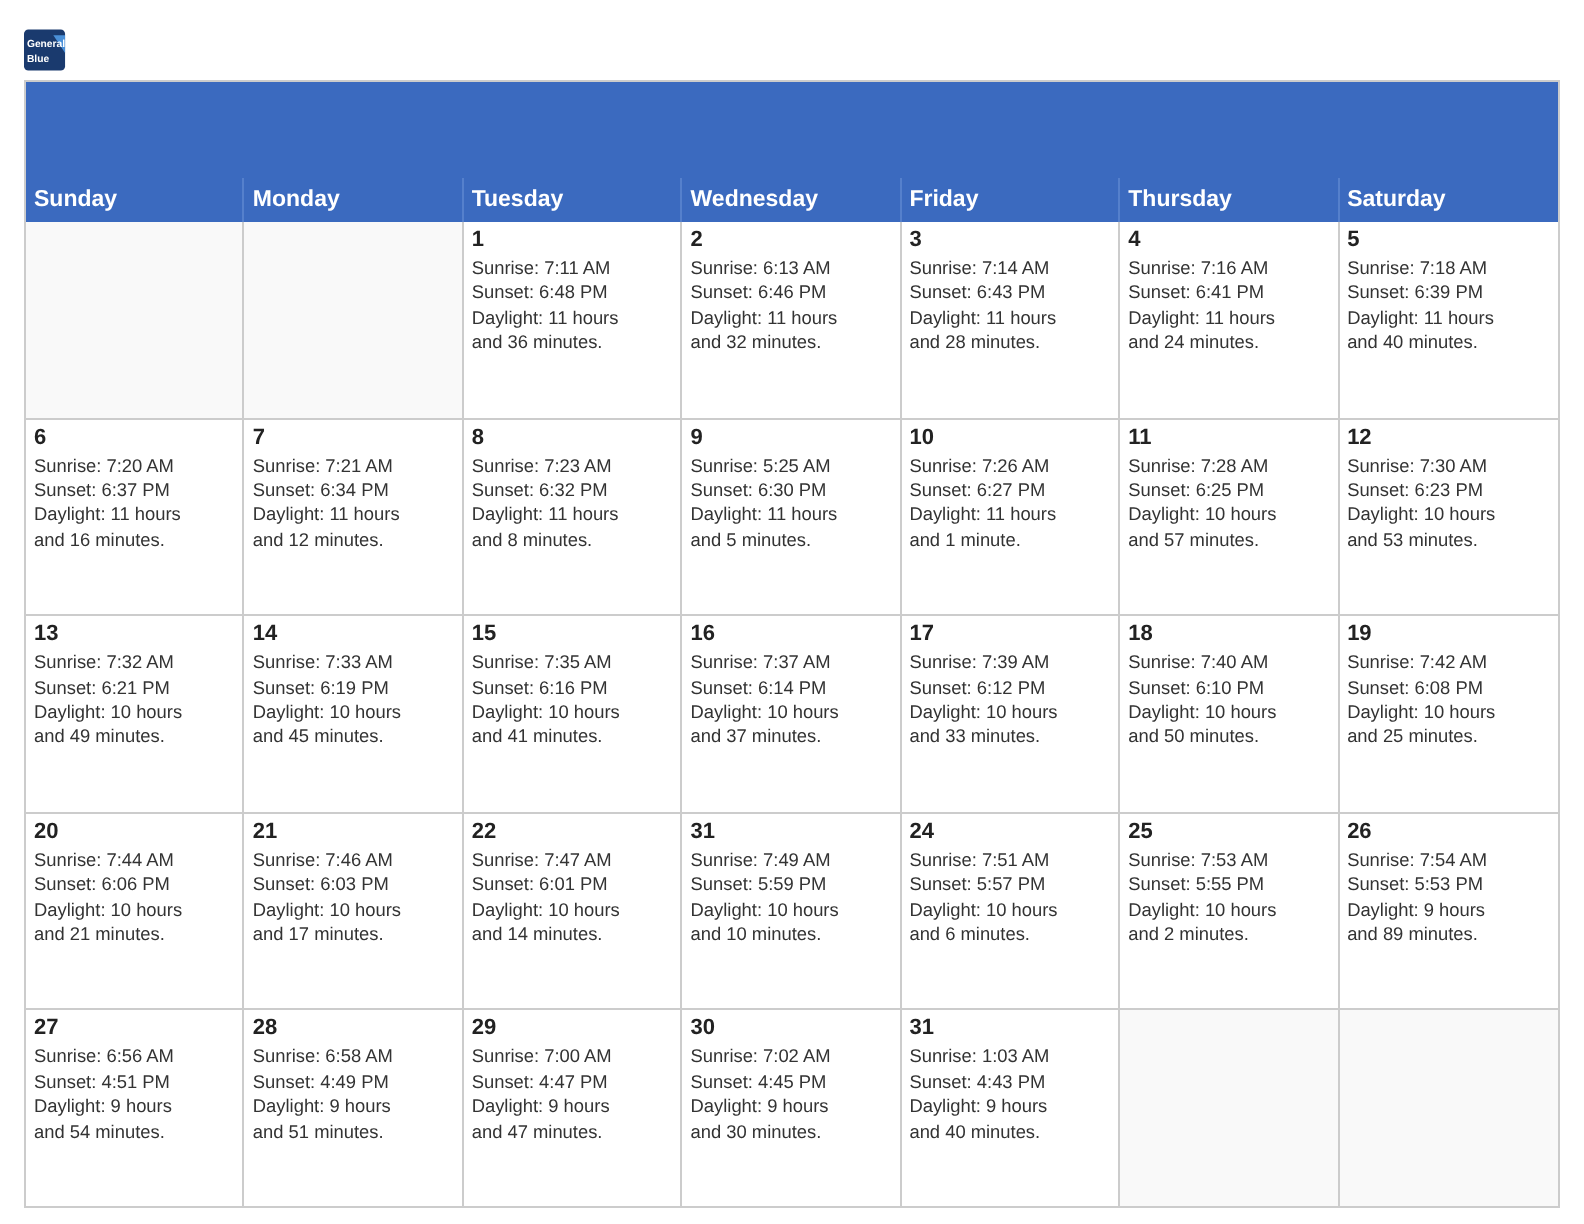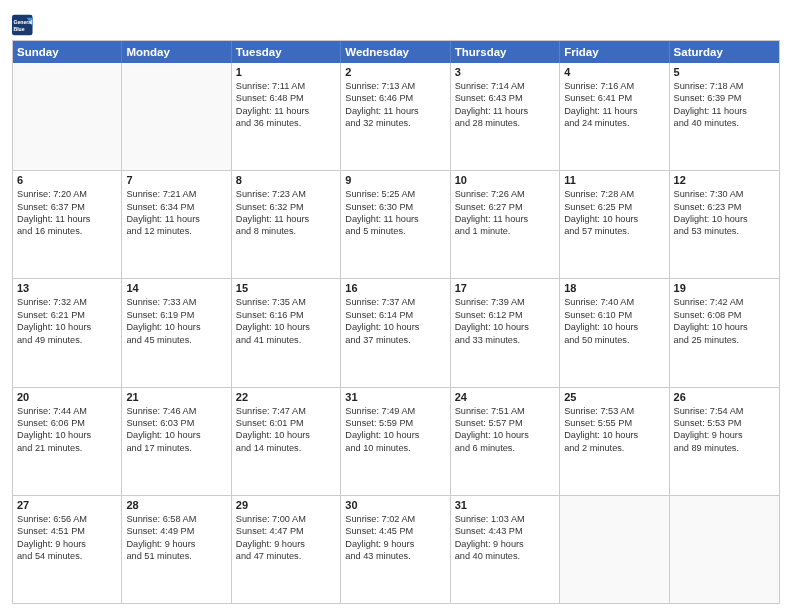--- a/index.html
+++ b/index.html
@@ -58,20 +58,21 @@
       grid-template-columns: repeat(7, 1fr);
       background: #3b6abf;
     }
     .cal-header-cell {
       color: #fff;
       font-size: 11.5px;
       font-weight: bold;
       padding: 5px 4px;
       text-align: left;
       border-right: 1px solid #5580cc;
+      margin-top: 48px;
     }
     .cal-header-cell:last-child {
       border-right: none;
     }
     .calendar-body {
       flex: 1;
       display: flex;
       flex-direction: column;
     }
     .cal-row {
@@ -126,38 +127,38 @@
       <div class="location"></div>
     </div>
   </div>
 
   <div class="calendar">
     <div class="calendar-header">
     <div class="cal-header-cell">Sunday</div>
         <div class="cal-header-cell">Monday</div>
         <div class="cal-header-cell">Tuesday</div>
         <div class="cal-header-cell">Wednesday</div>
+        <div class="cal-header-cell">Friday</div>
         <div class="cal-header-cell">Thursday</div>
-        <div class="cal-header-cell">Friday</div>
         <div class="cal-header-cell">Saturday</div>
       </div>
     <div class="calendar-body">
     <div class="cal-row">
           <div class="cal-cell empty"></div>
           <div class="cal-cell empty"></div>
           <div class="cal-cell">
             <div class="day-num">1</div>
             <div class="cell-line">Sunrise: 7:11 AM</div>
             <div class="cell-line">Sunset: 6:48 PM</div>
             <div class="cell-line">Daylight: 11 hours</div>
             <div class="cell-line">and 36 minutes.</div>
           </div>
           <div class="cal-cell">
             <div class="day-num">2</div>
-            <div class="cell-line">Sunrise: 7:13 AM</div>
+            <div class="cell-line">Sunrise: 6:13 AM</div>
             <div class="cell-line">Sunset: 6:46 PM</div>
             <div class="cell-line">Daylight: 11 hours</div>
             <div class="cell-line">and 32 minutes.</div>
           </div>
           <div class="cal-cell">
             <div class="day-num">3</div>
             <div class="cell-line">Sunrise: 7:14 AM</div>
             <div class="cell-line">Sunset: 6:43 PM</div>
             <div class="cell-line">Daylight: 11 hours</div>
             <div class="cell-line">and 28 minutes.</div>
@@ -350,21 +351,21 @@
             <div class="cell-line">Sunrise: 7:00 AM</div>
             <div class="cell-line">Sunset: 4:47 PM</div>
             <div class="cell-line">Daylight: 9 hours</div>
             <div class="cell-line">and 47 minutes.</div>
           </div>
           <div class="cal-cell">
             <div class="day-num">30</div>
             <div class="cell-line">Sunrise: 7:02 AM</div>
             <div class="cell-line">Sunset: 4:45 PM</div>
             <div class="cell-line">Daylight: 9 hours</div>
-            <div class="cell-line">and 43 minutes.</div>
+            <div class="cell-line">and 30 minutes.</div>
           </div>
           <div class="cal-cell">
             <div class="day-num">31</div>
             <div class="cell-line">Sunrise: 1:03 AM</div>
             <div class="cell-line">Sunset: 4:43 PM</div>
             <div class="cell-line">Daylight: 9 hours</div>
             <div class="cell-line">and 40 minutes.</div>
           </div>
           <div class="cal-cell empty"></div>
           <div class="cal-cell empty"></div>

